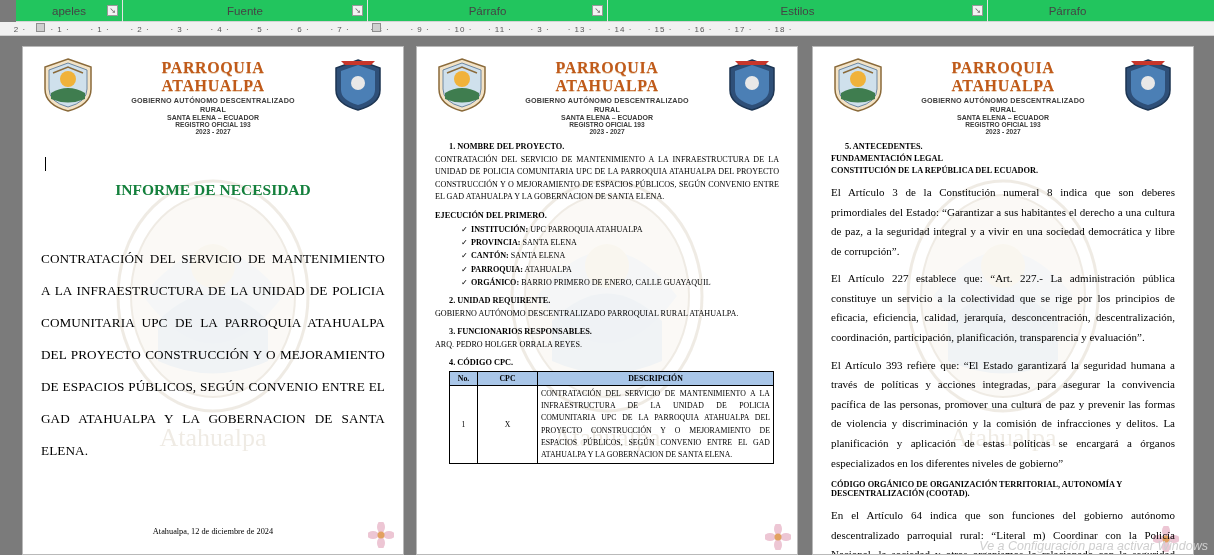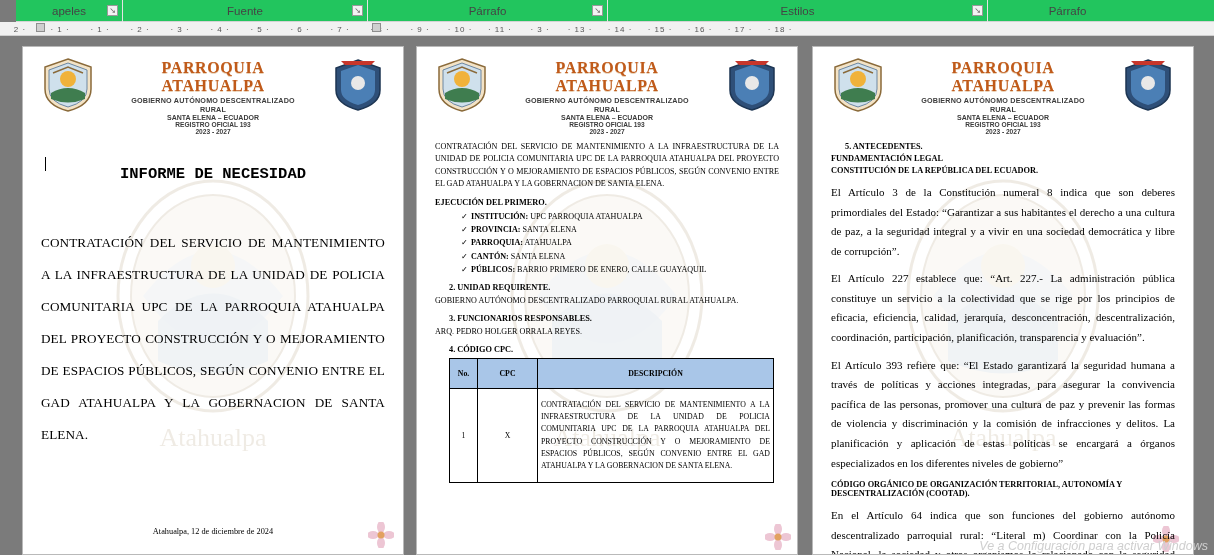--- a/index.html
+++ b/index.html
@@ -101,23 +101,23 @@
   .lh-sub2 { font-size:7px; font-weight:bold; color:#3b3b3b; }
   .lh-sub3 { font-size:6.6px; font-weight:bold; color:#3b3b3b; }
   .lh-sub4 { font-size:6.6px; font-weight:bold; color:#3b3b3b; }
 
   
   .caret {
     display:inline-block; width:1px; height:14px; background:#000;
     position:absolute; left:22px; top:110px;
   }
   .doc-title {
-    margin-top:30px; text-align:center;
-    font-family:Liberation Mono, monospace;
-    font-weight:bold; font-size:15.5px; color:#000000;
+    margin-top:46px; text-align:center;
+    font-family:Liberation Serif, serif;
+    font-weight:bold; font-size:15.5px; color:#15803d;
     position:relative; z-index:2;
   }
   .p1-body {
     margin-top:44px;
     font-family:"Liberation Serif", serif;
     font-size:13.2px; line-height:2.42;
     text-align:justify; color:#000;
     position:relative; z-index:2;
     letter-spacing:.1px;
   }
@@ -146,21 +146,21 @@
   .bullets li { font-size:8.1px; line-height:1.62; }
   .bullets li .chk { display:inline-block; width:10px; color:#000; }
   .bullets li b { font-weight:bold; }
 
   
   table.cpc {
     border-collapse:collapse; width:325px; margin:4px 0 0 14px;
     font-size:7.8px;
   }
   table.cpc th, table.cpc td {
-    border:1px solid #000; padding:10px 3px; vertical-align:top;
+    border:1px solid #000; padding:2px 3px; vertical-align:top;
   }
   table.cpc thead th {
     background:#a9c6e8; text-align:center; font-weight:bold; font-size:7.8px;
   }
   table.cpc td.c-no { width:28px; text-align:center; vertical-align:middle; }
   table.cpc td.c-cpc { width:60px; text-align:center; vertical-align:middle; }
   table.cpc td.c-desc { text-align:justify; line-height:1.55; }
 
   
   .p3 .para-j { line-height:1.78; }
@@ -312,29 +312,30 @@
         </div>
         <svg class="crest" viewBox="0 0 54 56">
           <path d="M27 3 L49 11 L49 33 Q49 47 27 53 Q5 47 5 33 L5 11 Z" fill="#2e4f78" stroke="#1d3552" stroke-width="1.5"></path>
           <path d="M27 8 L44 14 L44 33 Q44 43 27 48 Q10 43 10 33 L10 14 Z" fill="#4b7fb5"></path>
           <circle cx="27" cy="26" r="7" fill="#e8e8e8"></circle>
           <path d="M14 8 L40 8 L44 4 L10 4 Z" fill="#c8362b"></path>
         </svg>
       </div>
 
       <div class="body2">
+        <div class="h-num">1.  NOMBRE DEL PROYECTO.</div>
         <div class="para">CONTRATACIÓN DEL SERVICIO DE MANTENIMIENTO A LA INFRAESTRUCTURA DE LA UNIDAD DE POLICIA COMUNITARIA UPC DE LA PARROQUIA ATAHUALPA DEL PROYECTO CONSTRUCCIÓN Y O MEJORAMIENTO DE ESPACIOS PÚBLICOS, SEGÚN CONVENIO ENTRE EL GAD ATAHUALPA Y LA GOBERNACION DE SANTA ELENA.</div>
 
         <div class="h-plain">EJECUCIÓN DEL PRIMERO.</div>
         <ul class="bullets">
           <li><span class="chk">✓</span><b>INSTITUCIÓN:</b><span> UPC PARROQUIA ATAHUALPA</span></li>
           <li><span class="chk">✓</span><b>PROVINCIA:</b><span> SANTA ELENA</span></li>
+          <li><span class="chk">✓</span><b>CANTÓN:</b><span> SANTA ELENA</span></li>
           <li><span class="chk">✓</span><b>PARROQUIA:</b><span> ATAHUALPA</span></li>
-          <li><span class="chk">✓</span><b>CANTÓN:</b><span> SANTA ELENA</span></li>
-          <li><span class="chk">✓</span><b>PÚBLICOS:</b><span> BARRIO PRIMERO DE ENERO, CALLE GUAYAQUIL</span></li>
+          <li><span class="chk">✓</span><b>ORGÁNICO:</b><span> BARRIO PRIMERO DE ENERO, CALLE GUAYAQUIL</span></li>
         </ul>
 
         <div class="h-num">2.  UNIDAD REQUIRENTE.</div>
         <div class="para">GOBIERNO AUTÓNOMO DESCENTRALIZADO PARROQUIAL RURAL ATAHUALPA.</div>
 
         <div class="h-num">3.  FUNCIONARIOS RESPONSABLES.</div>
         <div class="para">ARQ. PEDRO HOLGER ORRALA REYES.</div>
 
         <div class="h-num">4.  CÓDIGO CPC.</div>
 

